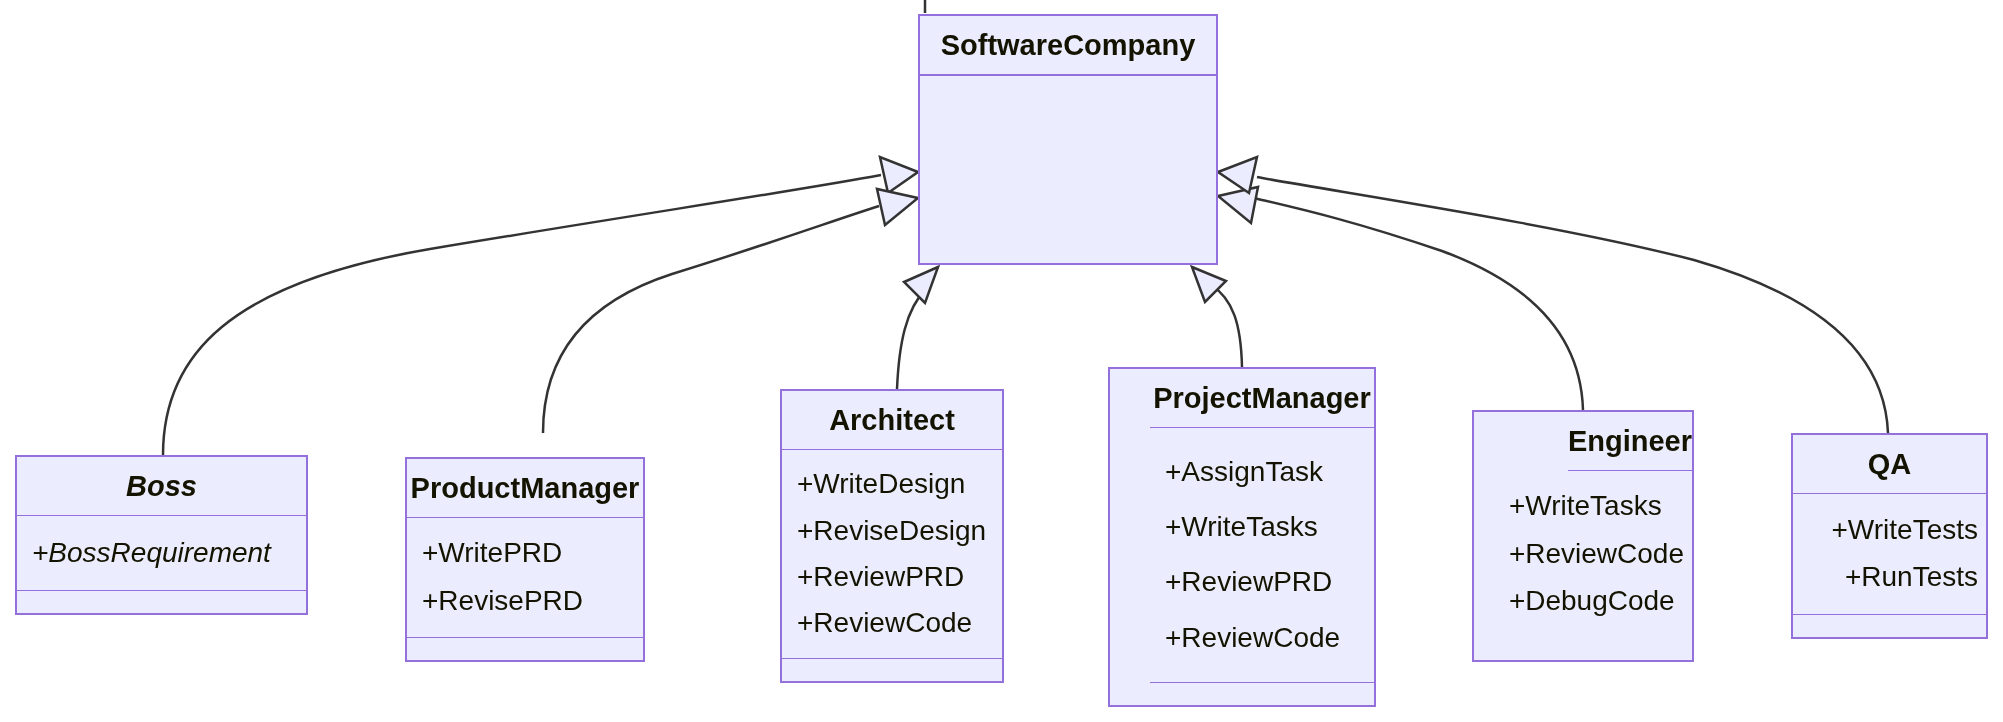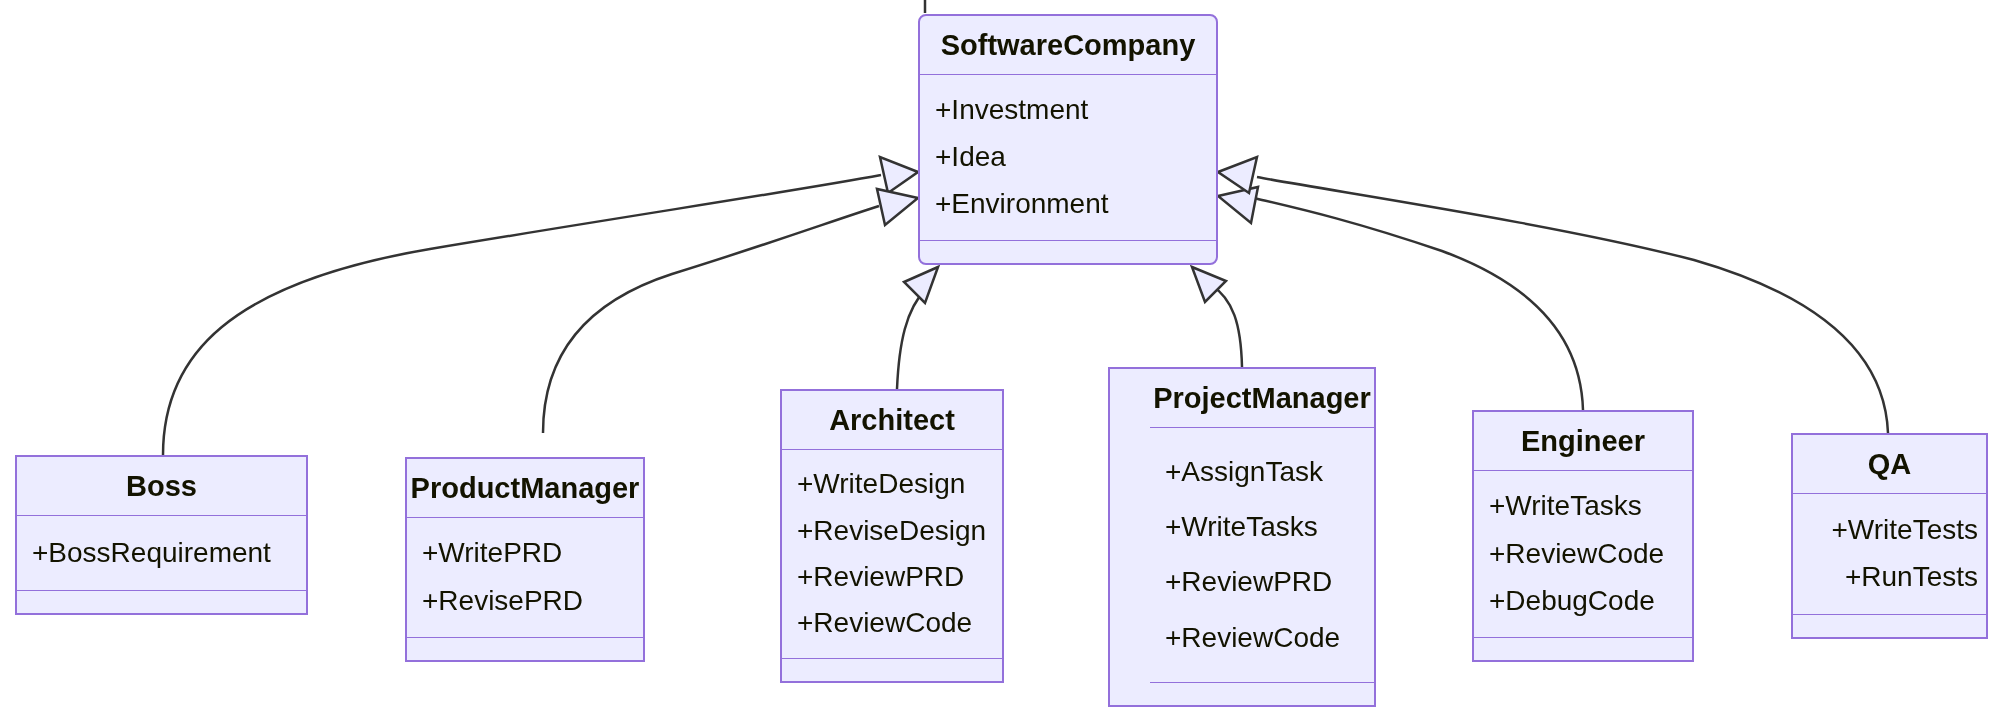--- a/index.html
+++ b/index.html
@@ -86,31 +86,26 @@
       <path class="edge-line" d="M1583,410 C1581,342 1540,287 1442,251 C1348,219 1292,207 1254,198"></path>
       <polygon class="arrow-head" points="1218,196 1258,187 1251,223"></polygon>
     </g>
 
     <g>
       <path class="edge-line" d="M1888,433 C1885,358 1826,298 1694,260 C1556,224 1330,191 1257,177"></path>
       <polygon class="arrow-head" points="1218,172 1257,157 1249,193"></polygon>
     </g>
   </svg>
 
-  <div class="uml-class" style="left:918px;top:14px;width:300px;height:251px;border-radius:8px;">
+  <div class="uml-class" style="left:918px;top:14px;width:300px;height:251px;">
     <div class="uml-title">SoftwareCompany</div>
-    <div class="uml-members">
-      <div class="uml-member">+Investment</div>
-      <div class="uml-member">+Idea</div>
-      <div class="uml-member">+Environment</div>
-    </div>
     <div class="uml-methods-empty"></div>
   </div>
 
-  <div class="uml-class" style="left:15px;top:455px;width:293px;height:160px;">
+  <div class="uml-class" style="left:15px;top:455px;width:293px;height:160px;font-style:italic;">
     <div class="uml-title">Boss</div>
     <div class="uml-members">
       <div class="uml-member">+BossRequirement</div>
     </div>
     <div class="uml-methods-empty"></div>
   </div>
 
   <div class="uml-class" style="left:405px;top:433px;width:240px;height:205px;margin-top:24px;">
     <div class="uml-title">ProductManager</div>
     <div class="uml-members">
@@ -135,21 +130,21 @@
     <div class="uml-title">ProjectManager</div>
     <div class="uml-members">
       <div class="uml-member">+AssignTask</div>
       <div class="uml-member">+WriteTasks</div>
       <div class="uml-member">+ReviewPRD</div>
       <div class="uml-member">+ReviewCode</div>
     </div>
     <div class="uml-methods-empty"></div>
   </div>
 
-  <div class="uml-class" style="left:1472px;top:410px;width:222px;height:252px;">
+  <div class="uml-class" style="left:1472px;top:410px;width:222px;height:252px;align-items:flex-end;">
     <div class="uml-title">Engineer</div>
     <div class="uml-members">
       <div class="uml-member">+WriteTasks</div>
       <div class="uml-member">+ReviewCode</div>
       <div class="uml-member">+DebugCode</div>
     </div>
     <div class="uml-methods-empty"></div>
   </div>
 
   <div class="uml-class" style="left:1791px;top:433px;width:197px;height:206px;text-align:right;">

